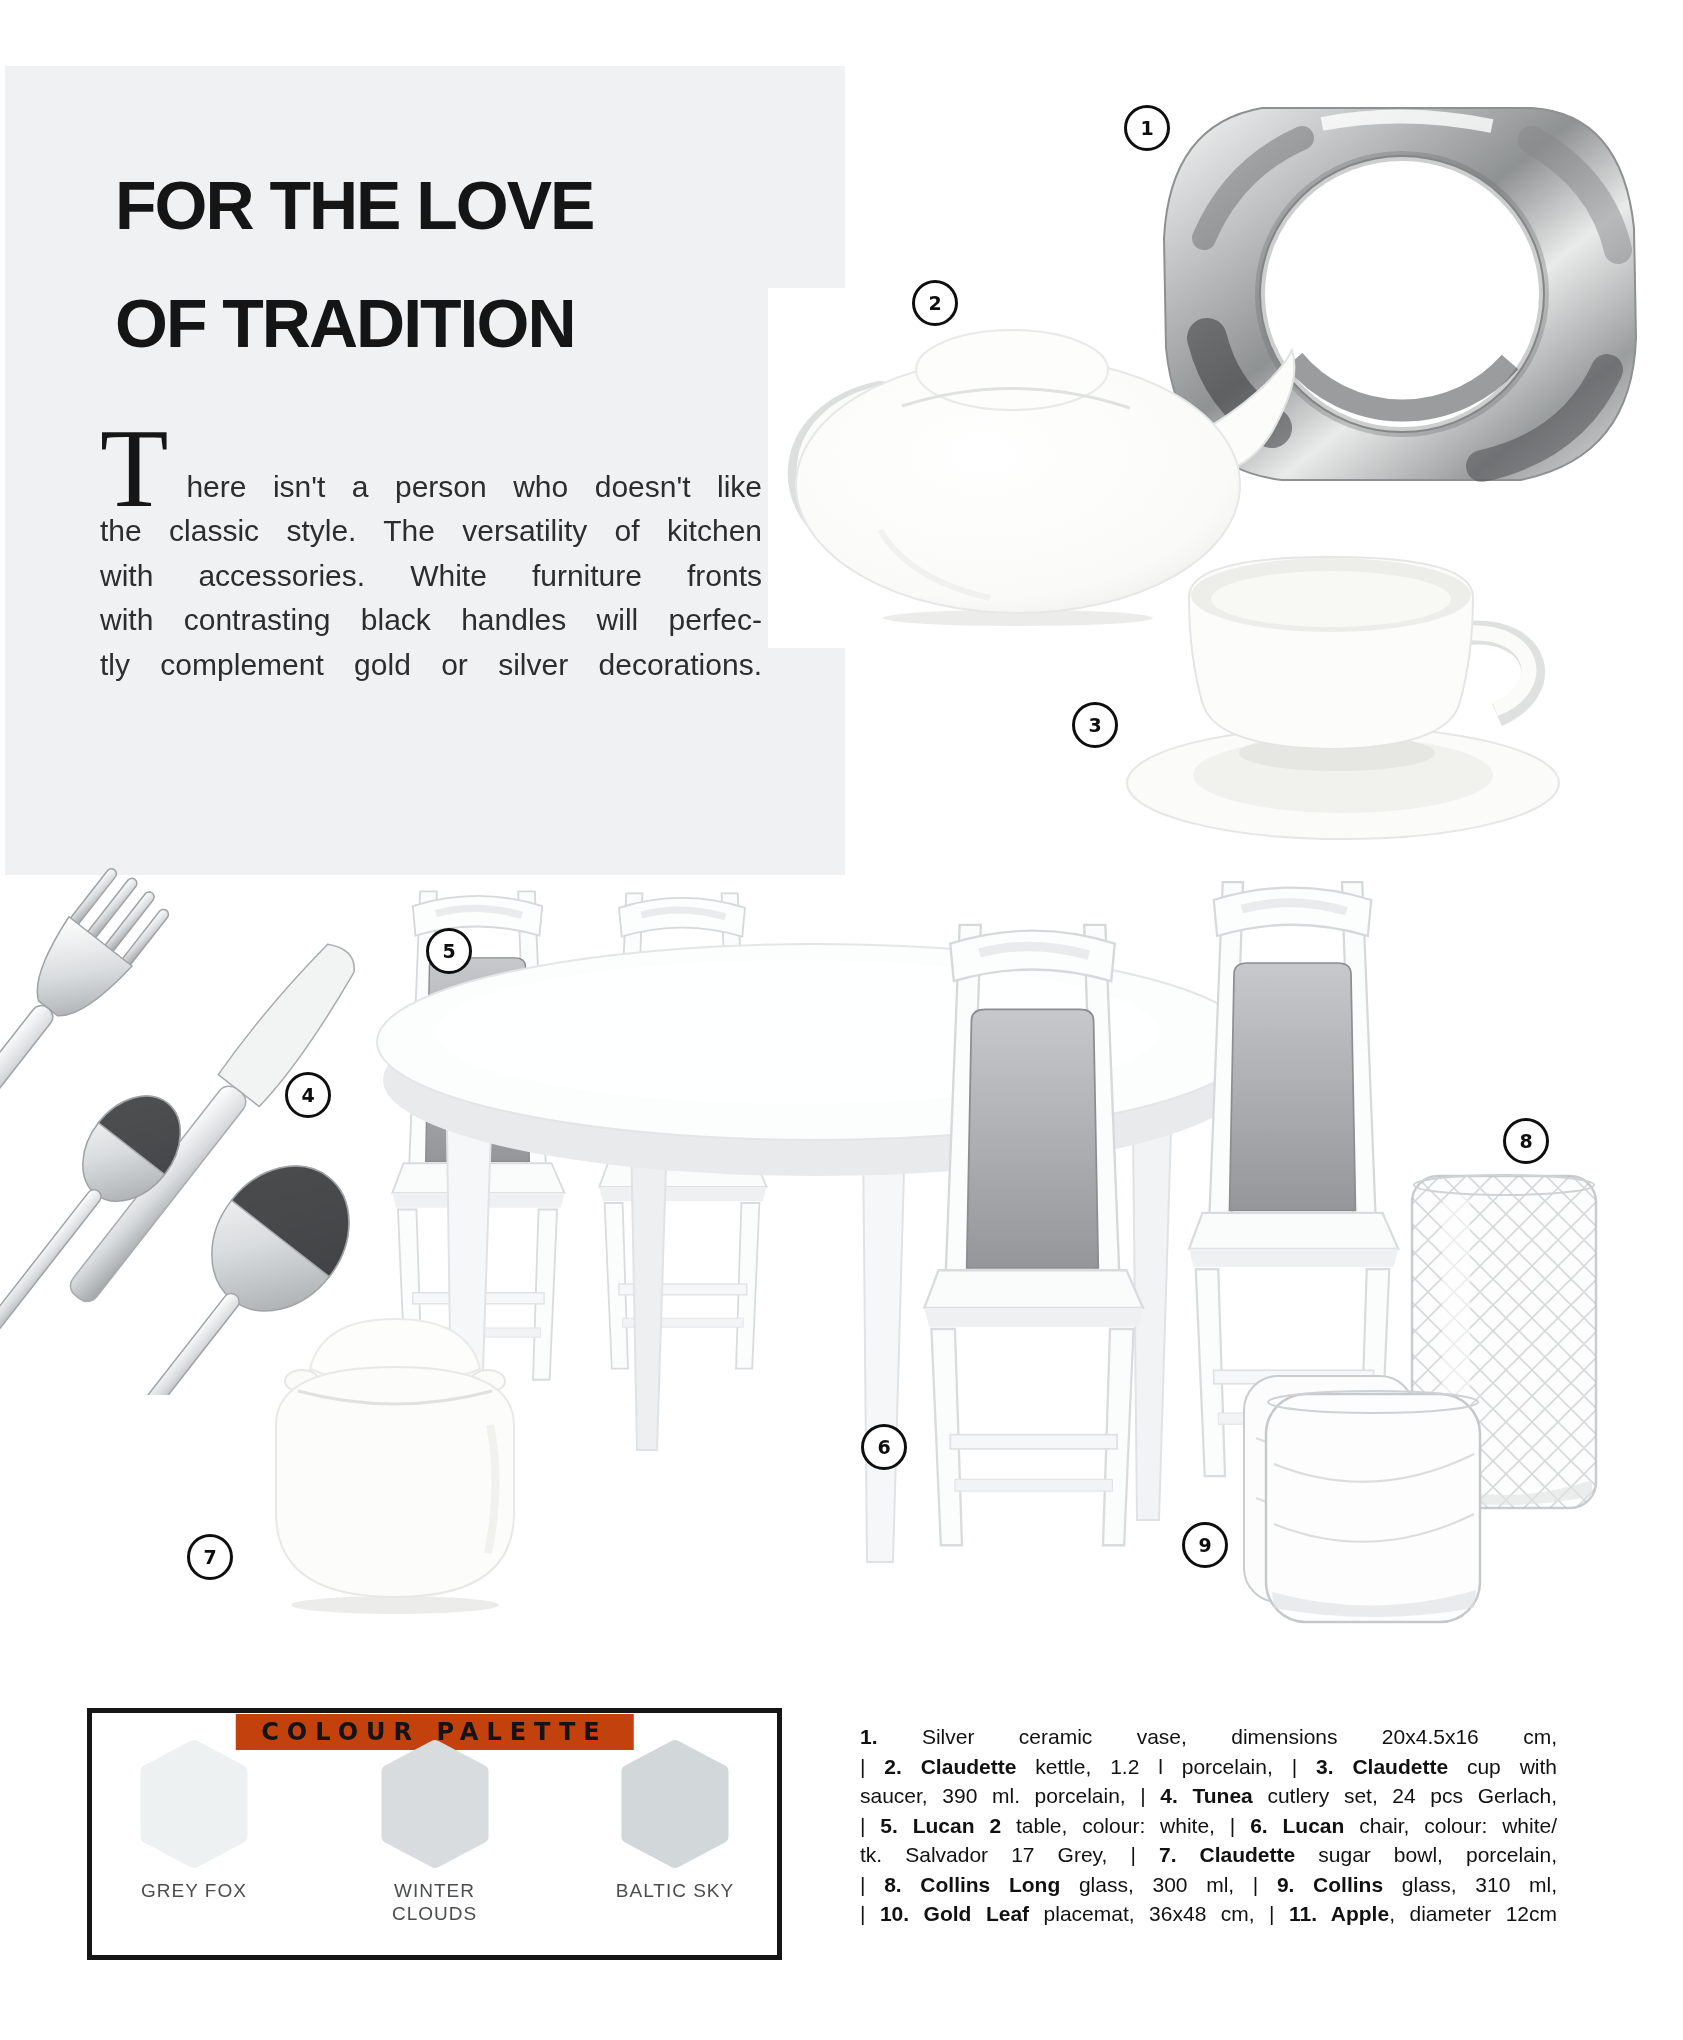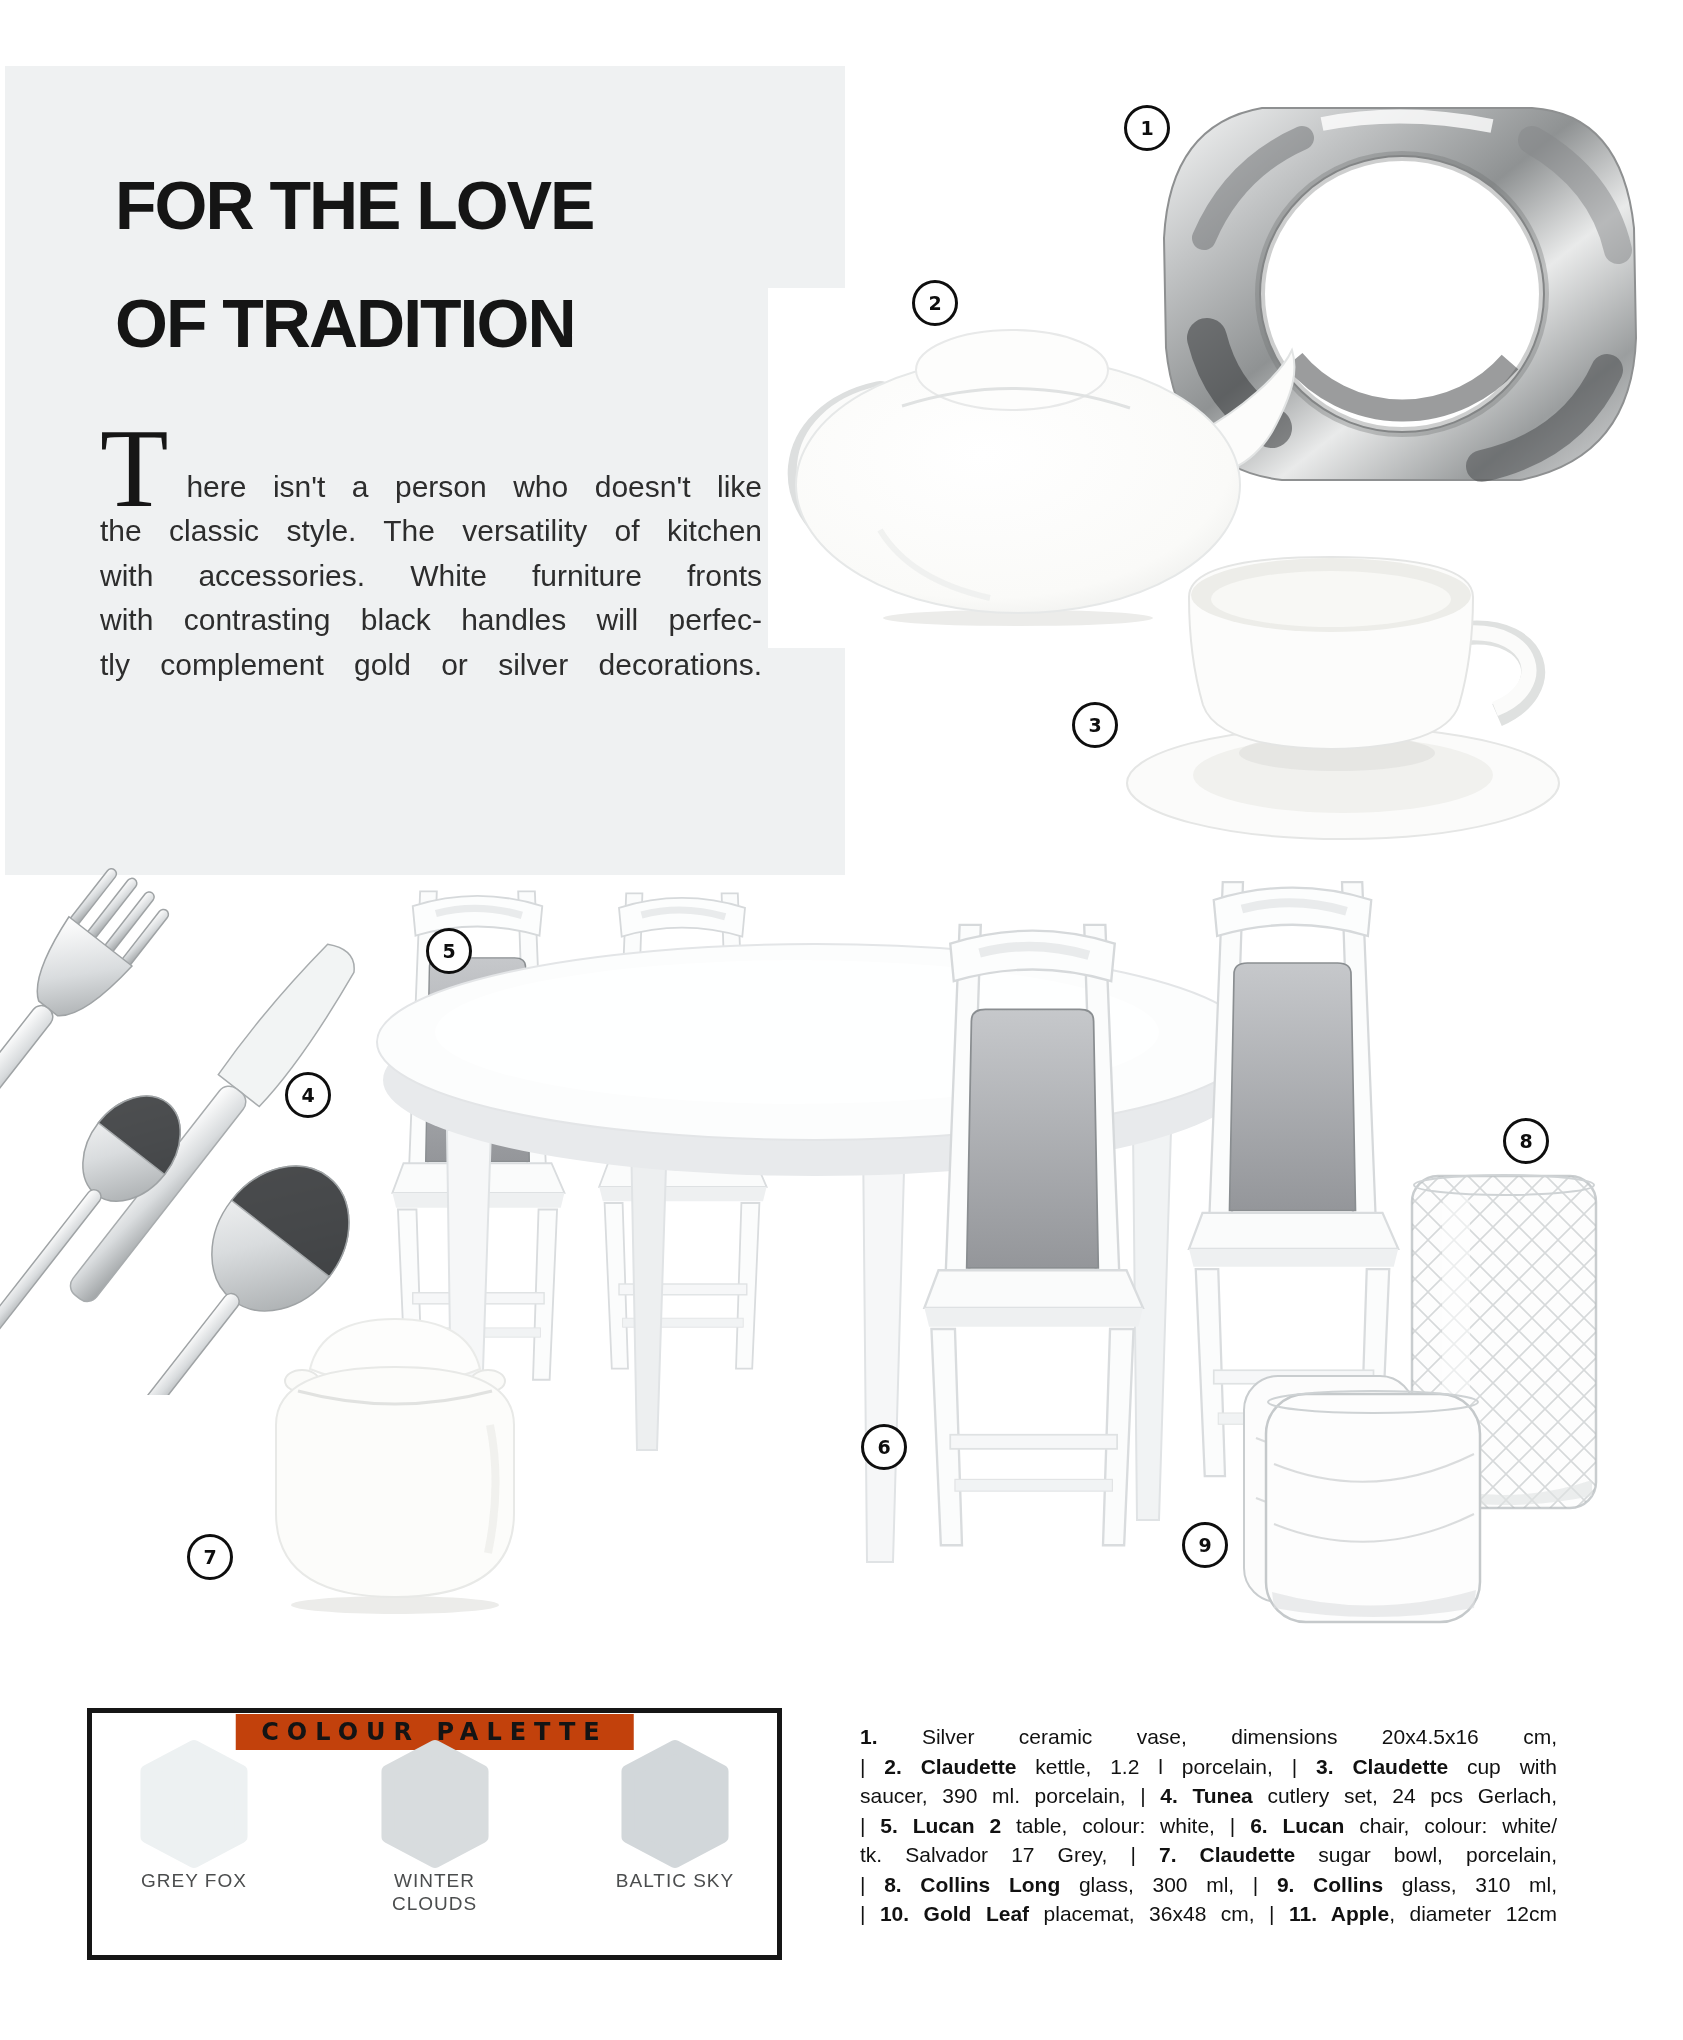--- a/index.html
+++ b/index.html
@@ -31,21 +31,21 @@
 
   
   .palette{left:87px;top:1708px;width:685px;height:242px;border:5px solid #161616;background:#fff;}
   .palette-title{position:absolute;top:-19px;left:50%;transform:translateX(-50%);
                  background:#c2410c;padding:0 26px;height:36px;line-height:36px;white-space:nowrap;
                  font-family:"DejaVu Sans","Liberation Sans",sans-serif;
                  font-weight:bold;font-size:24px;letter-spacing:8px;color:#141414;margin-top:20px;}
   .swatch-row{position:absolute;left:26px;right:26px;top:26px;display:flex;justify-content:space-between;}
   .swatch{width:152px;display:flex;flex-direction:column;align-items:center;}
   .hex{width:122px;height:130px;display:block;}
-  .swatch-label{margin-top:0;font-size:19px;line-height:23px;letter-spacing:1px;
+  .swatch-label{margin-top:10px;font-size:19px;line-height:23px;letter-spacing:1px;
                 color:#4b4d4e;text-align:center;white-space:pre-line;}
 
   
   .desc{left:860px;top:1722px;width:697px;}
   .dline{font-size:21px;line-height:29.5px;color:#111;
          text-align:justify;text-align-last:justify;white-space:nowrap;}
   .dline b{font-weight:bold;}
 
   svg{display:block;overflow:hidden;}
 </style>

